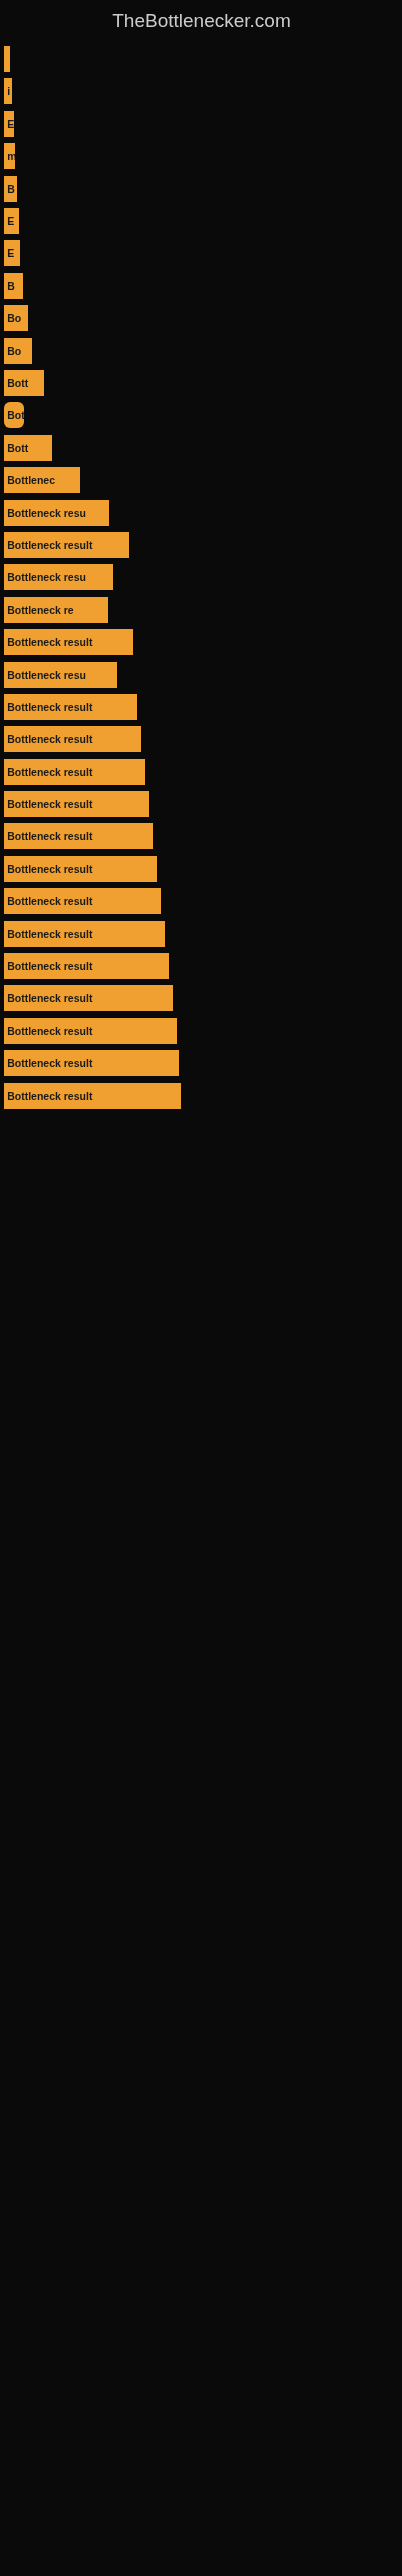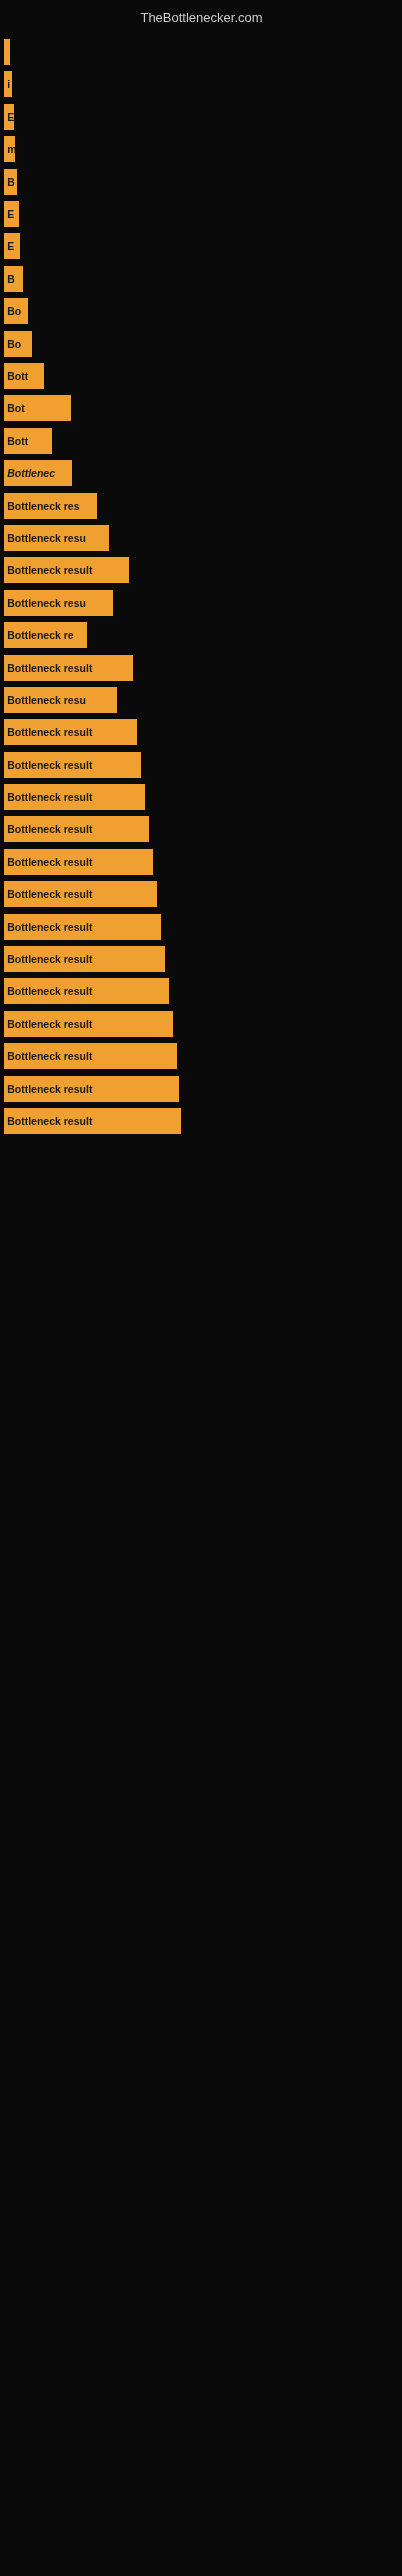--- a/index.html
+++ b/index.html
@@ -11,21 +11,21 @@
     body {
       background-color: #0a0a0a;
       width: 403px;
       min-height: 2576px;
       font-family: Arial, sans-serif;
       position: relative;
     }
 
     .site-title {
       color: #cccccc;
-      font-size: 13px;
+      font-size: 19px;
       text-align: center;
       padding: 9.7px 0 6.4px 0;
       font-weight: normal;
     }
 
     .bars-container {
       padding: 8px 0 0 4px;
       display: flex;
       flex-direction: column;
       gap: 0px;
@@ -83,42 +83,39 @@
     <div class="bar-row">
       <div class="bar" style="width: 24px;">Bo</div>
     </div>
     <div class="bar-row">
       <div class="bar" style="width: 28px;">Bo</div>
     </div>
     <div class="bar-row">
       <div class="bar" style="width: 40px;">Bott</div>
     </div>
     <div class="bar-row">
-      <div class="bar" style="width: 67px;">Bot</div>
+      <div class="bar" style="width: 20px; border-radius: 6px;">Bot</div>
     </div>
     <div class="bar-row">
       <div class="bar" style="width: 48px;">Bott</div>
     </div>
     <div class="bar-row">
-      <div class="bar" style="width: 68px; font-style: italic;">Bottlenec</div>
-    </div>
-    <div class="bar-row">
-      <div class="bar" style="width: 93px;">Bottleneck res</div>
+      <div class="bar" style="width: 76px;">Bottlenec</div>
     </div>
     <div class="bar-row">
       <div class="bar" style="width: 105px;">Bottleneck resu</div>
     </div>
     <div class="bar-row">
       <div class="bar" style="width: 125px;">Bottleneck result</div>
     </div>
     <div class="bar-row">
       <div class="bar" style="width: 109px;">Bottleneck resu</div>
     </div>
     <div class="bar-row">
-      <div class="bar" style="width: 83px; text-align: right;">Bottleneck re</div>
+      <div class="bar" style="width: 104px; text-align: right;">Bottleneck re</div>
     </div>
     <div class="bar-row">
       <div class="bar" style="width: 129px;">Bottleneck result</div>
     </div>
     <div class="bar-row">
       <div class="bar" style="width: 113px;">Bottleneck resu</div>
     </div>
     <div class="bar-row">
       <div class="bar" style="width: 133px;">Bottleneck result</div>
     </div>

